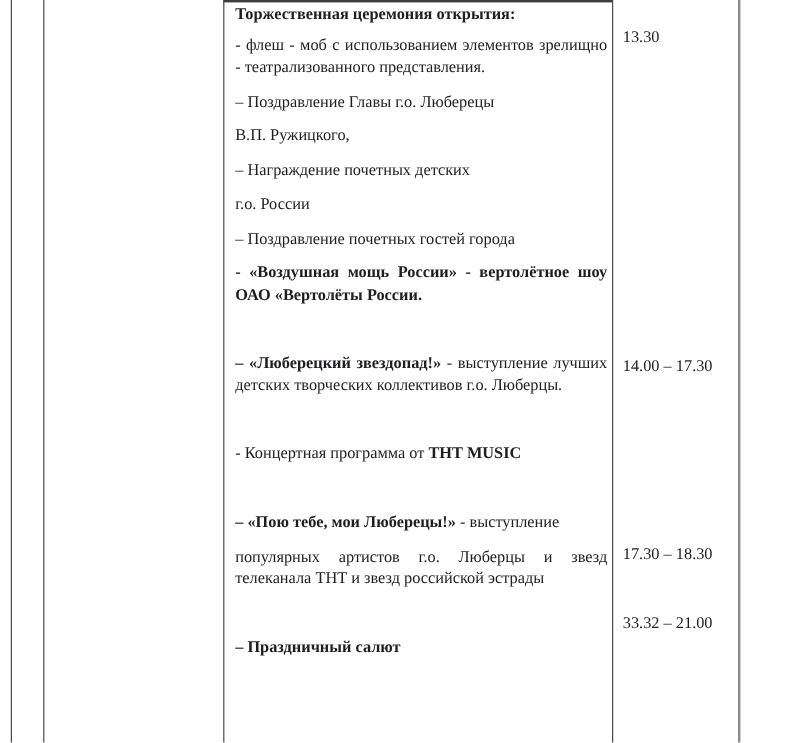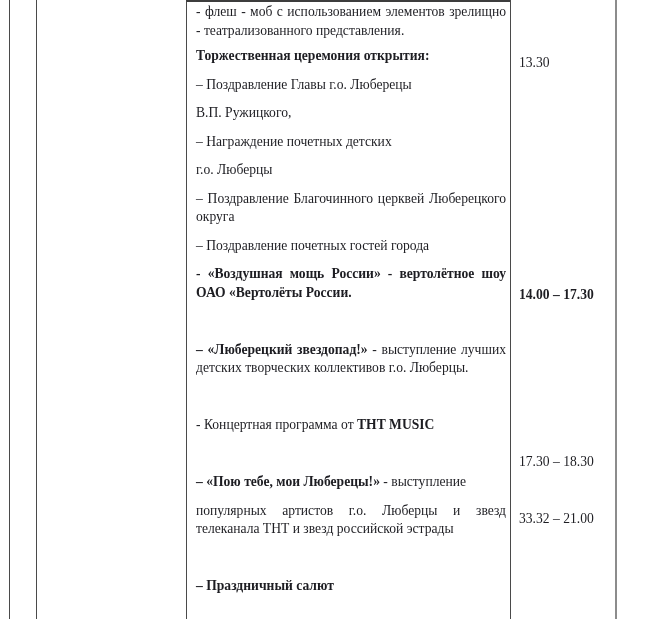--- a/index.html
+++ b/index.html
@@ -59,40 +59,39 @@
     margin-bottom: 7px;
   }
   .b {
     font-weight: bold;
   }
   .time-entry {
     position: absolute;
     left: 8px;
     white-space: nowrap;
   }
-  .time-entry:nth-of-type(1) { top: 22px; margin-top: 32px; }
-  .time-entry:nth-of-type(2) { top: 286px; font-weight: bold; }
+  .time-entry:nth-of-type(1) { top: 22px; }
+  .time-entry:nth-of-type(2) { top: 296px; }
   .time-entry:nth-of-type(3) { top: 453px; }
   .time-entry:nth-of-type(4) { top: 510px; }
   .time-entry:nth-of-type(5) { top: 617px; font-weight: bold; text-align: center; }
 </style>
 </head>
 <body>
 
 <div class="page">
   <div class="cell cell-a"></div>
   <div class="cell cell-b"></div>
   <div class="cell cell-events">
+      <p class="para"><span class="b">Торжественная церемония открытия:</span></p>
       <p class="para"><span>- флеш - моб с использованием элементов зрелищно - театрализованного представления.</span></p>
-      <p class="para"><span class="b">Торжественная церемония открытия:</span></p>
       <p class="para"><span>– Поздравление Главы г.о. Люберецы</span></p>
       <p class="para"><span>В.П. Ружицкого,</span></p>
       <p class="para"><span>– Награждение почетных детских</span></p>
-      <p class="para"><span>г.о. Люберцы</span></p>
-      <p class="para"><span>– Поздравление Благочинного церквей Люберецкого округа</span></p>
+      <p class="para"><span>г.о. России</span></p>
       <p class="para"><span>– Поздравление почетных гостей города</span></p>
       <p class="para"><span class="b">- «Воздушная мощь России» - вертолётное шоу ОАО «Вертолёты России.</span></p>
       <p class="para"></p>
       <p class="para"><span class="b">– «Люберецкий звездопад!»</span><span> - выступление лучших детских творческих коллективов г.о. Люберцы.</span></p>
       <p class="para"></p>
       <p class="para"><span>- Концертная программа от </span><span class="b">ТНТ MUSIC</span></p>
       <p class="para"></p>
       <p class="para"><span class="b">– «Пою тебе, мои Люберецы!»</span><span> - выступление</span></p>
       <p class="para"><span>популярных артистов г.о. Люберцы и звезд телеканала ТНТ и звезд российской эстрады</span></p>
       <p class="para"></p>

